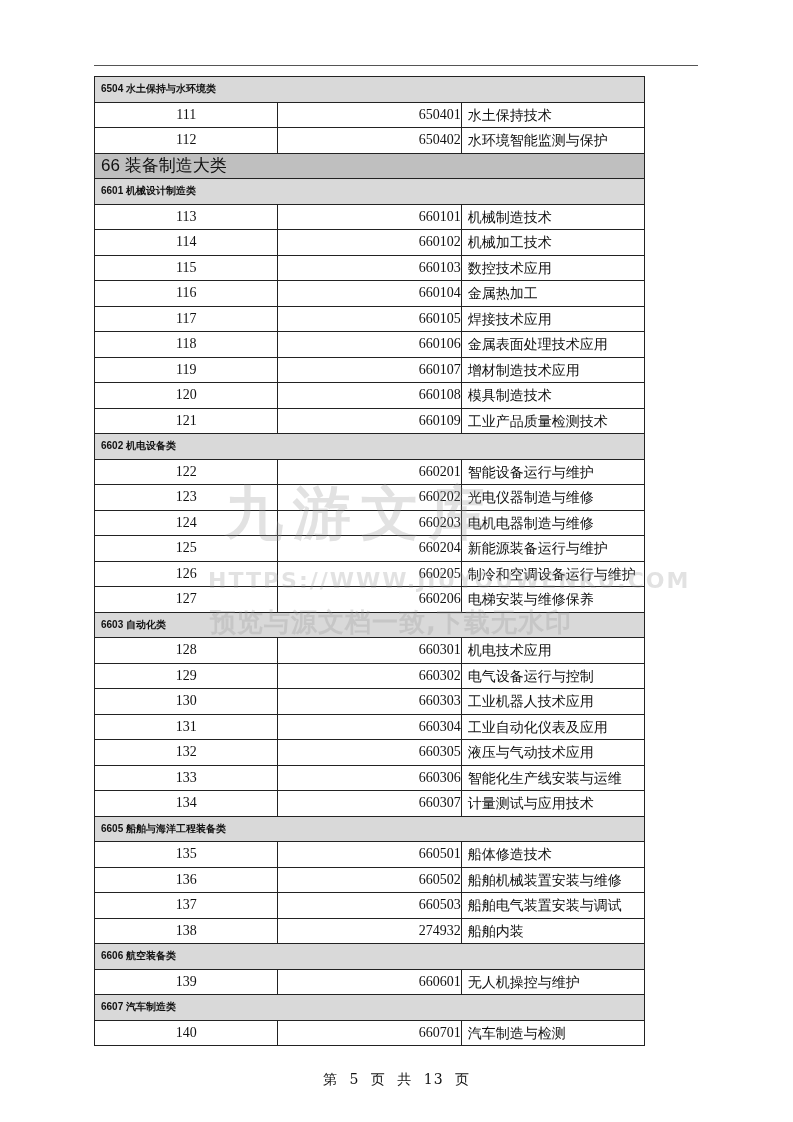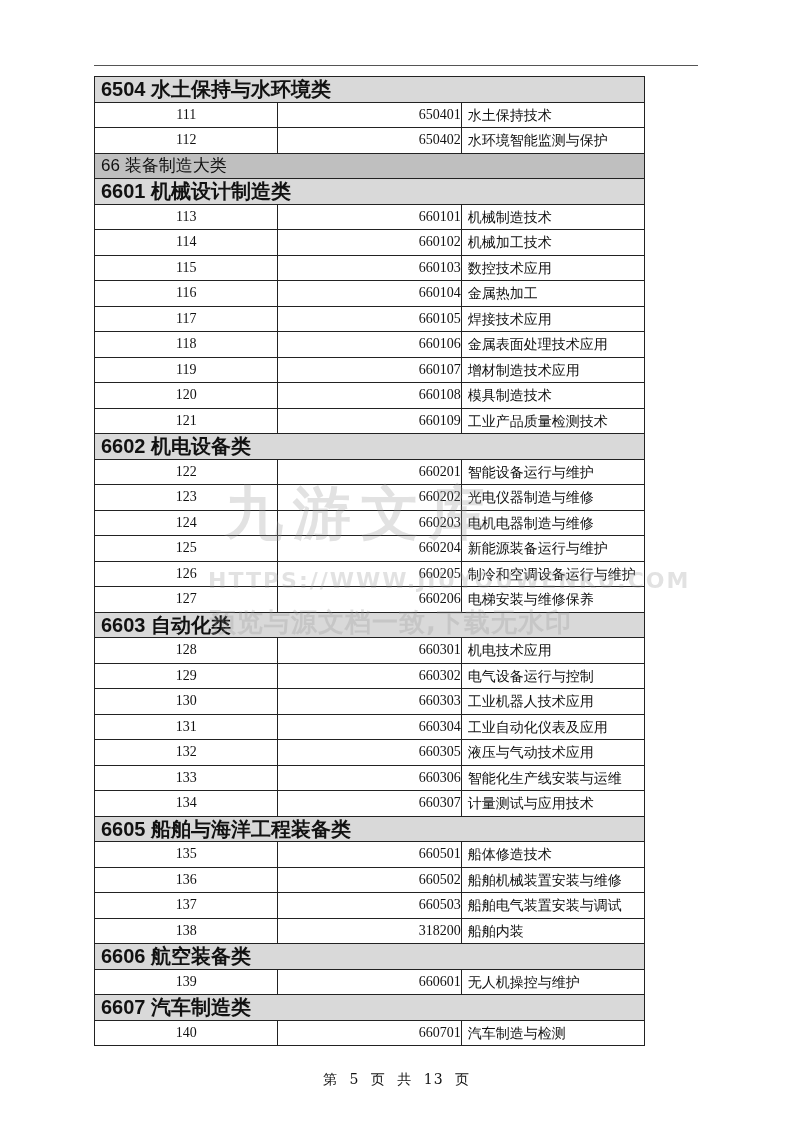--- a/index.html
+++ b/index.html
@@ -8,21 +8,21 @@
   .top-rule { position: absolute; left: 94px; top: 65px; width: 604px; height: 0;
               border-top: 1.5px solid #555; }
   table.catalog { position: absolute; left: 94px; top: 76px; width: 551px;
                   border-collapse: collapse; table-layout: fixed; }
   table.catalog td { border: 1px solid #222; height: 24.5px; padding: 0; font-size: 14px;
                      line-height: 24px; white-space: nowrap; overflow: hidden; }
   td.c-seq { width: 76px; text-align: center; font-family: "Liberation Serif", serif; font-size: 15px; }
   td.c-code { width: 139px; text-align: right; font-family: "Liberation Serif", serif; font-size: 15px; }
   td.c-name { padding-left: 6px !important; margin-top: 36px; }
   tr.sub td { background: #d9d9d9; font-family: "Liberation Sans", sans-serif; font-weight: bold;
-              font-size: 20px; padding-left: 6px; }
+              font-size: 10px; padding-left: 6px; }
   tr.major td { background: #bfbfbf; font-family: "Liberation Sans", sans-serif; font-size: 17px;
                 padding-left: 6px; }
   .footer { position: absolute; top: 1071px; left: 0; width: 793px; text-align: center;
             font-size: 14px; letter-spacing: 1px; }
   .footer span { margin: 0 3px; }
   .wm { position: absolute; pointer-events: none; color: rgba(150,150,150,0.28);
         font-family: "DejaVu Sans", sans-serif; font-weight: bold; white-space: nowrap; }
   .wm-big { left: 225px; top: 475px; font-size: 58px; letter-spacing: 10px; }
   .wm-url { left: 208px; top: 568px; font-size: 22px; letter-spacing: 2px; }
   .wm-note { left: 210px; top: 605px; font-size: 26px; letter-spacing: 1px; }
@@ -182,21 +182,21 @@
         <td class="c-code">660502</td>
         <td class="c-name">船舶机械装置安装与维修</td>
       </tr>
       <tr class="item">
         <td class="c-seq">137</td>
         <td class="c-code">660503</td>
         <td class="c-name">船舶电气装置安装与调试</td>
       </tr>
       <tr class="item">
         <td class="c-seq">138</td>
-        <td class="c-code">318200</td>
+        <td class="c-code">274932</td>
         <td class="c-name">船舶内装</td>
       </tr>
       <tr class="sub">
         <td colspan="3">6606 航空装备类</td>
       </tr>
       <tr class="item">
         <td class="c-seq">139</td>
         <td class="c-code">660601</td>
         <td class="c-name">无人机操控与维护</td>
       </tr>

